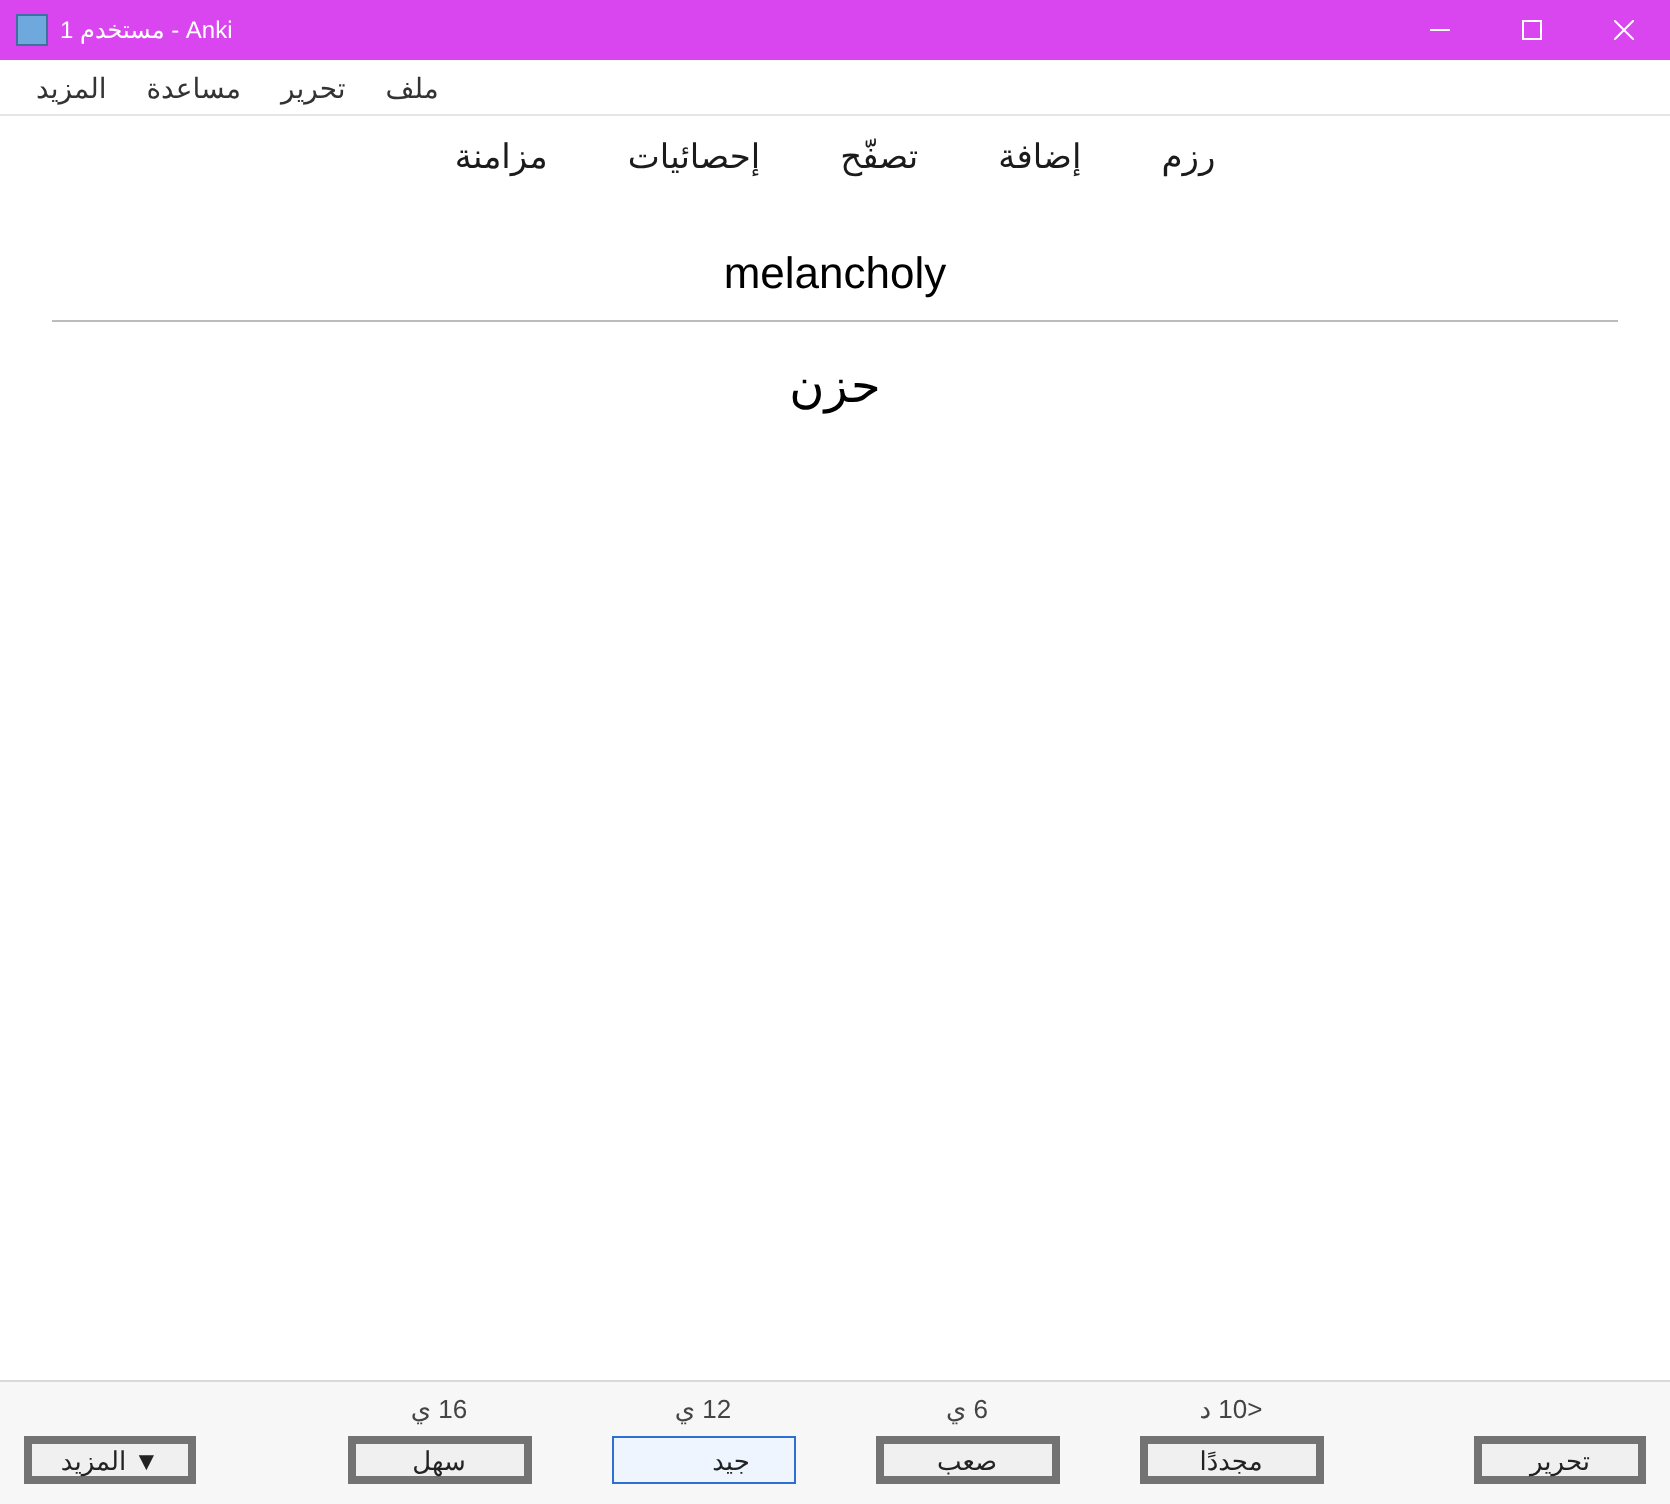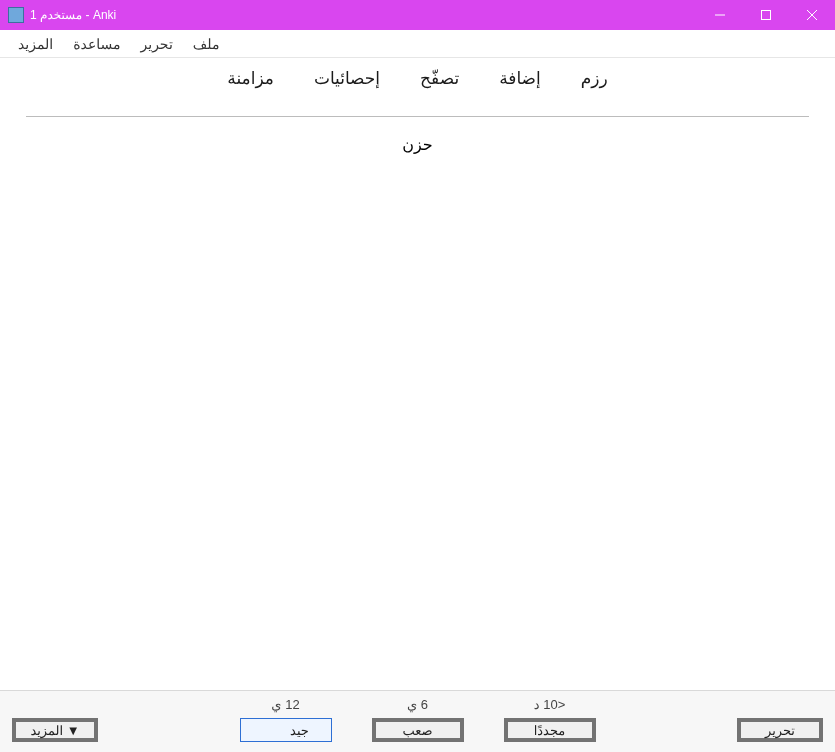--- a/index.html
+++ b/index.html
@@ -63,21 +63,21 @@
     padding:12px 16px 4px 16px;
     text-align:center;
   }
   .front-text { font-size:22px; color:#000; margin:14px 0 10px 0;}
   .hr {
     border:none;
     border-top:1px solid #bcbcbc;
     margin:6px 10px;
   }
   .back-text {
-    font-size:16px;
+    font-size:24px;
     color:#000;
     margin-top:18px;
   }
   .footer {
     position:absolute;
     left:0; right:0; bottom:0;
     border-top:1px solid #d9d9d9;
     background:#f7f7f7;
     padding:6px 10px 10px 10px;
   }
@@ -149,38 +149,43 @@
 
 <div class="navbar">
   <div class="navitem">رزم</div>
   <div class="navitem">إضافة</div>
   <div class="navitem">تصفّح</div>
   <div class="navitem">إحصائيات</div>
   <div class="navitem">مزامنة</div>
 </div>
 
 <div class="card-area">
+  <div class="front-text">melancholy</div>
   <hr class="hr">
   <div class="back-text">حزن</div>
 </div>
 
 <div class="footer">
   <div class="ease-row">
     <div class="ease-col">
       <div class="ease-time">&lt;10 د</div>
       <div class="ease-btn">مجددًا</div>
     </div>
     <div class="ease-col">
       <div class="ease-time">6 ي</div>
       <div class="ease-btn">صعب</div>
     </div>
     <div class="ease-col">
       <div class="ease-time">12 ي</div>
       <div class="ease-btn selected">جيد</div>
     </div>
+    <div class="ease-col">
+      <div class="ease-time">16 ي</div>
+      <div class="ease-btn">سهل</div>
+    </div>
   </div>
 
   <div class="side-btn-wrap-left">
     <div class="foot-btn">المزيد ▼</div>
   </div>
   <div class="side-btn-wrap-right">
     <div class="foot-btn">تحرير</div>
   </div>
 </div>
 

